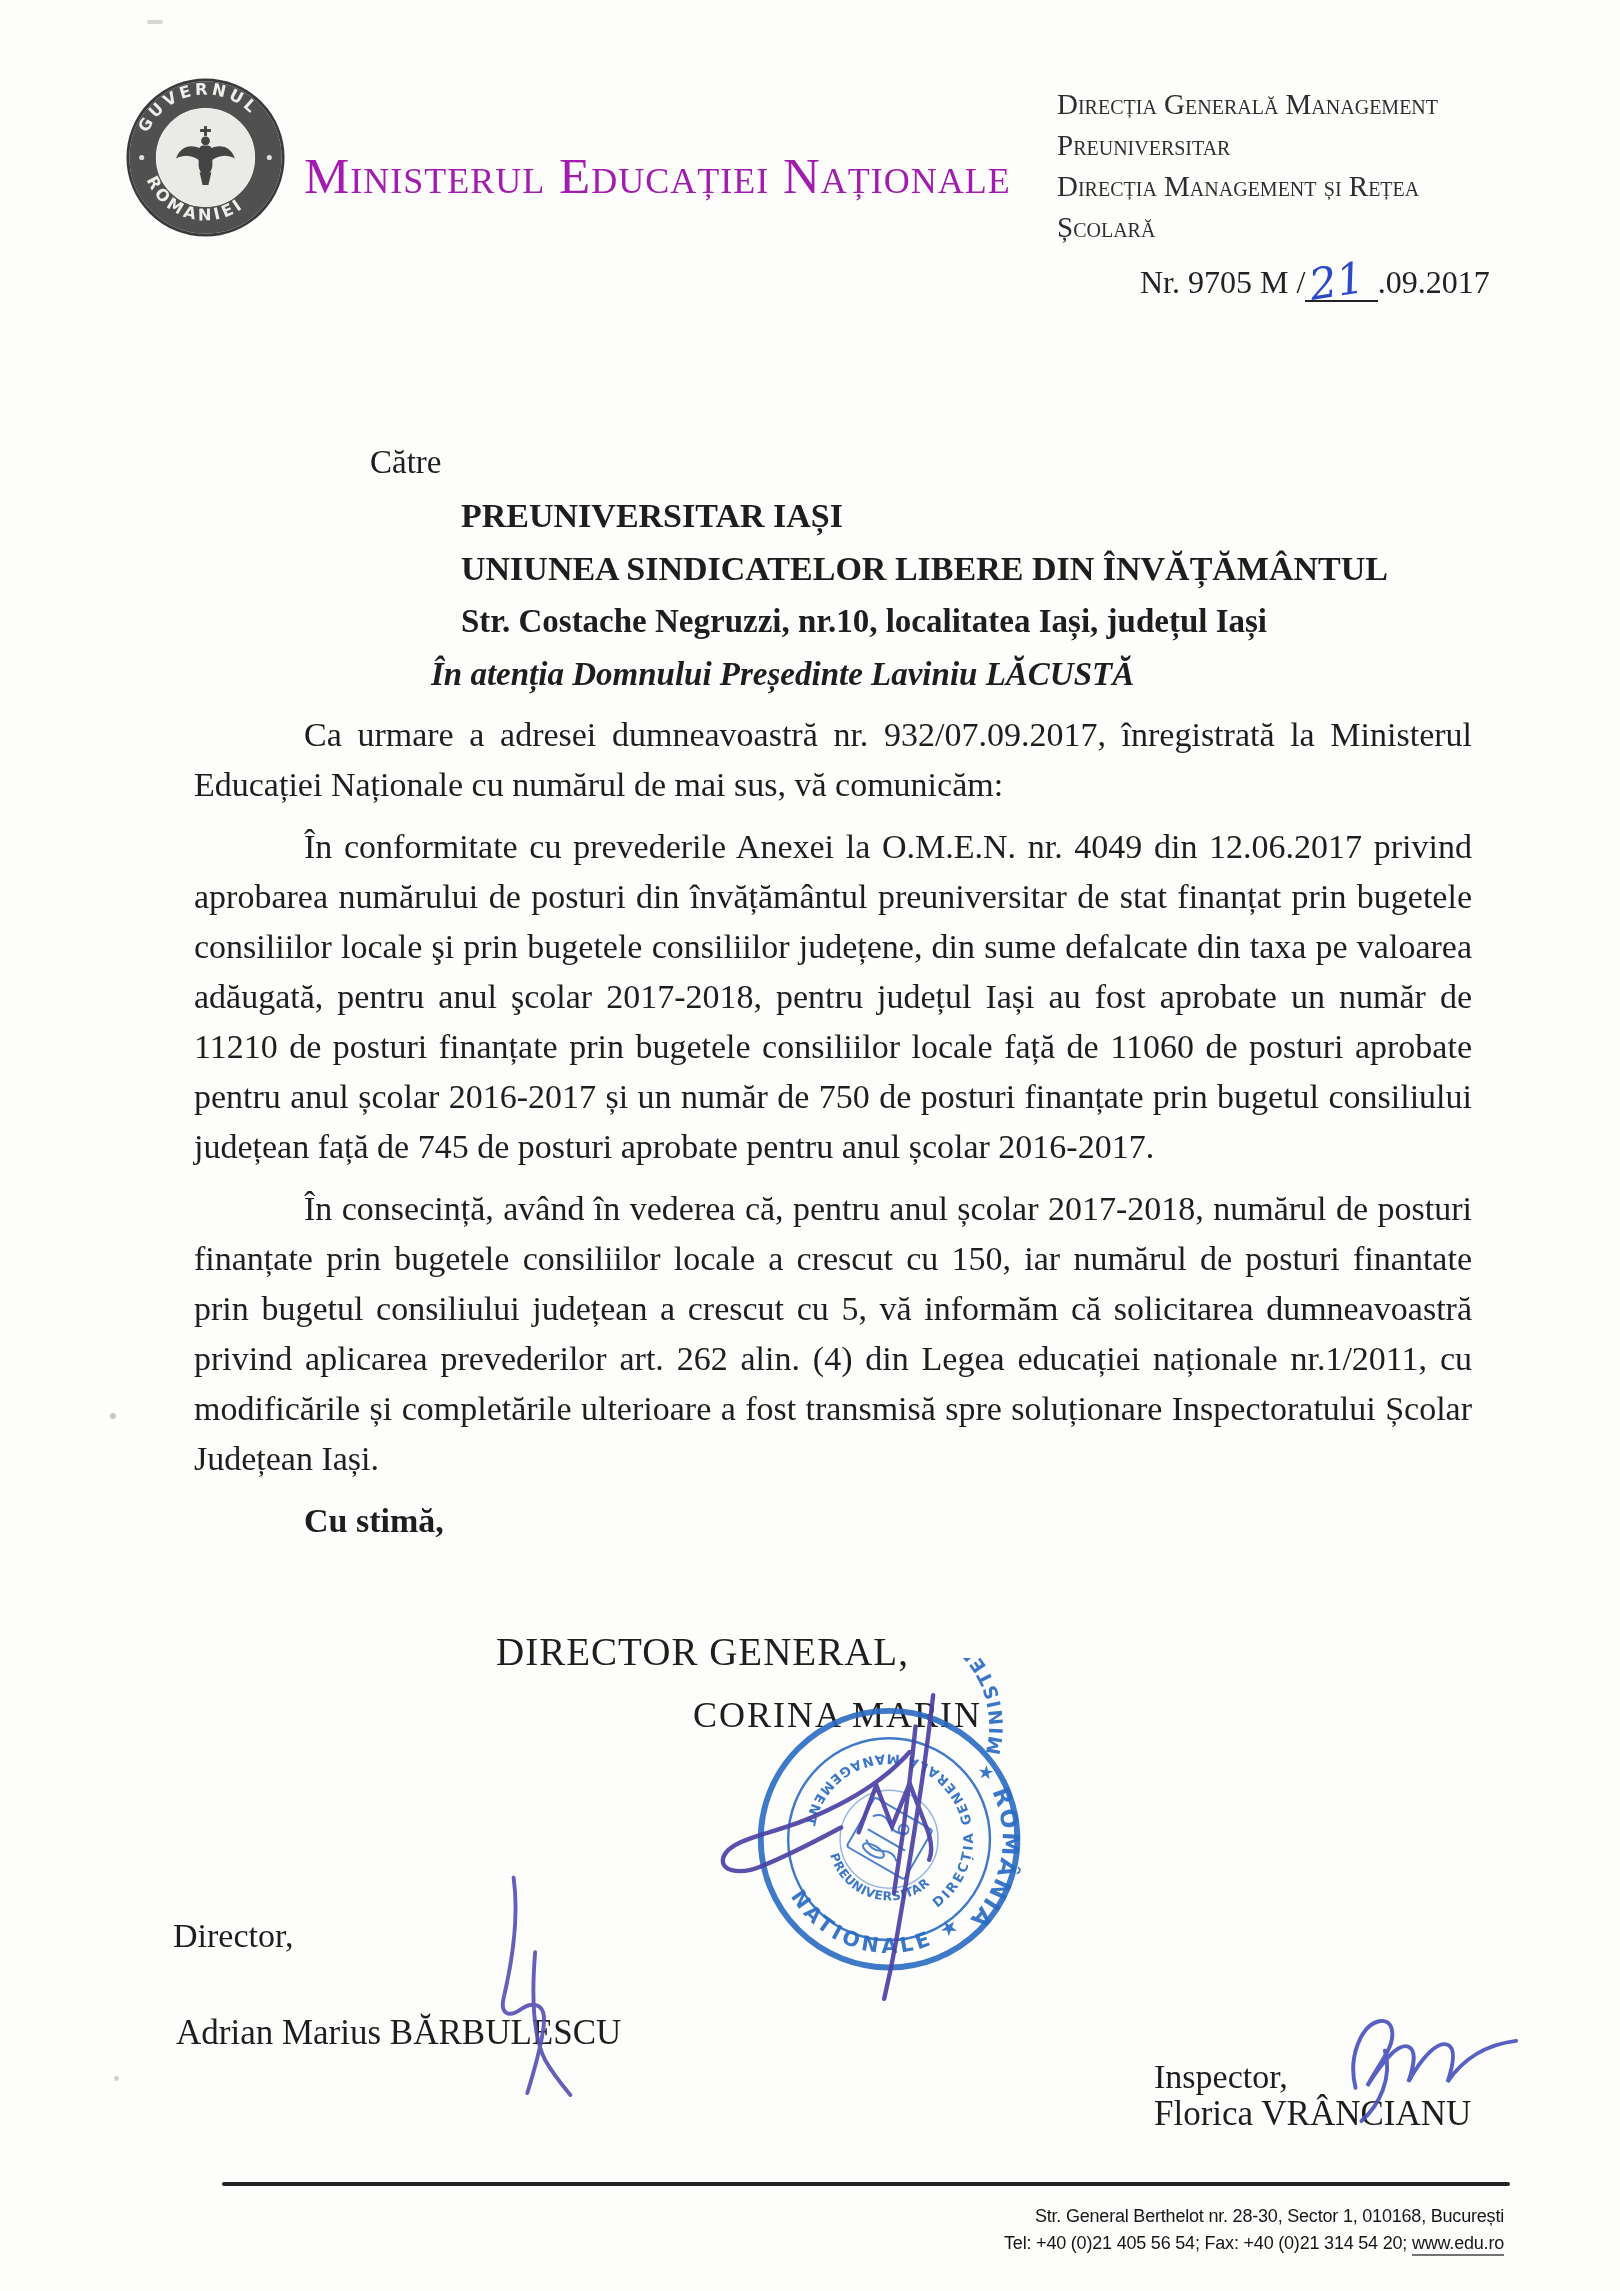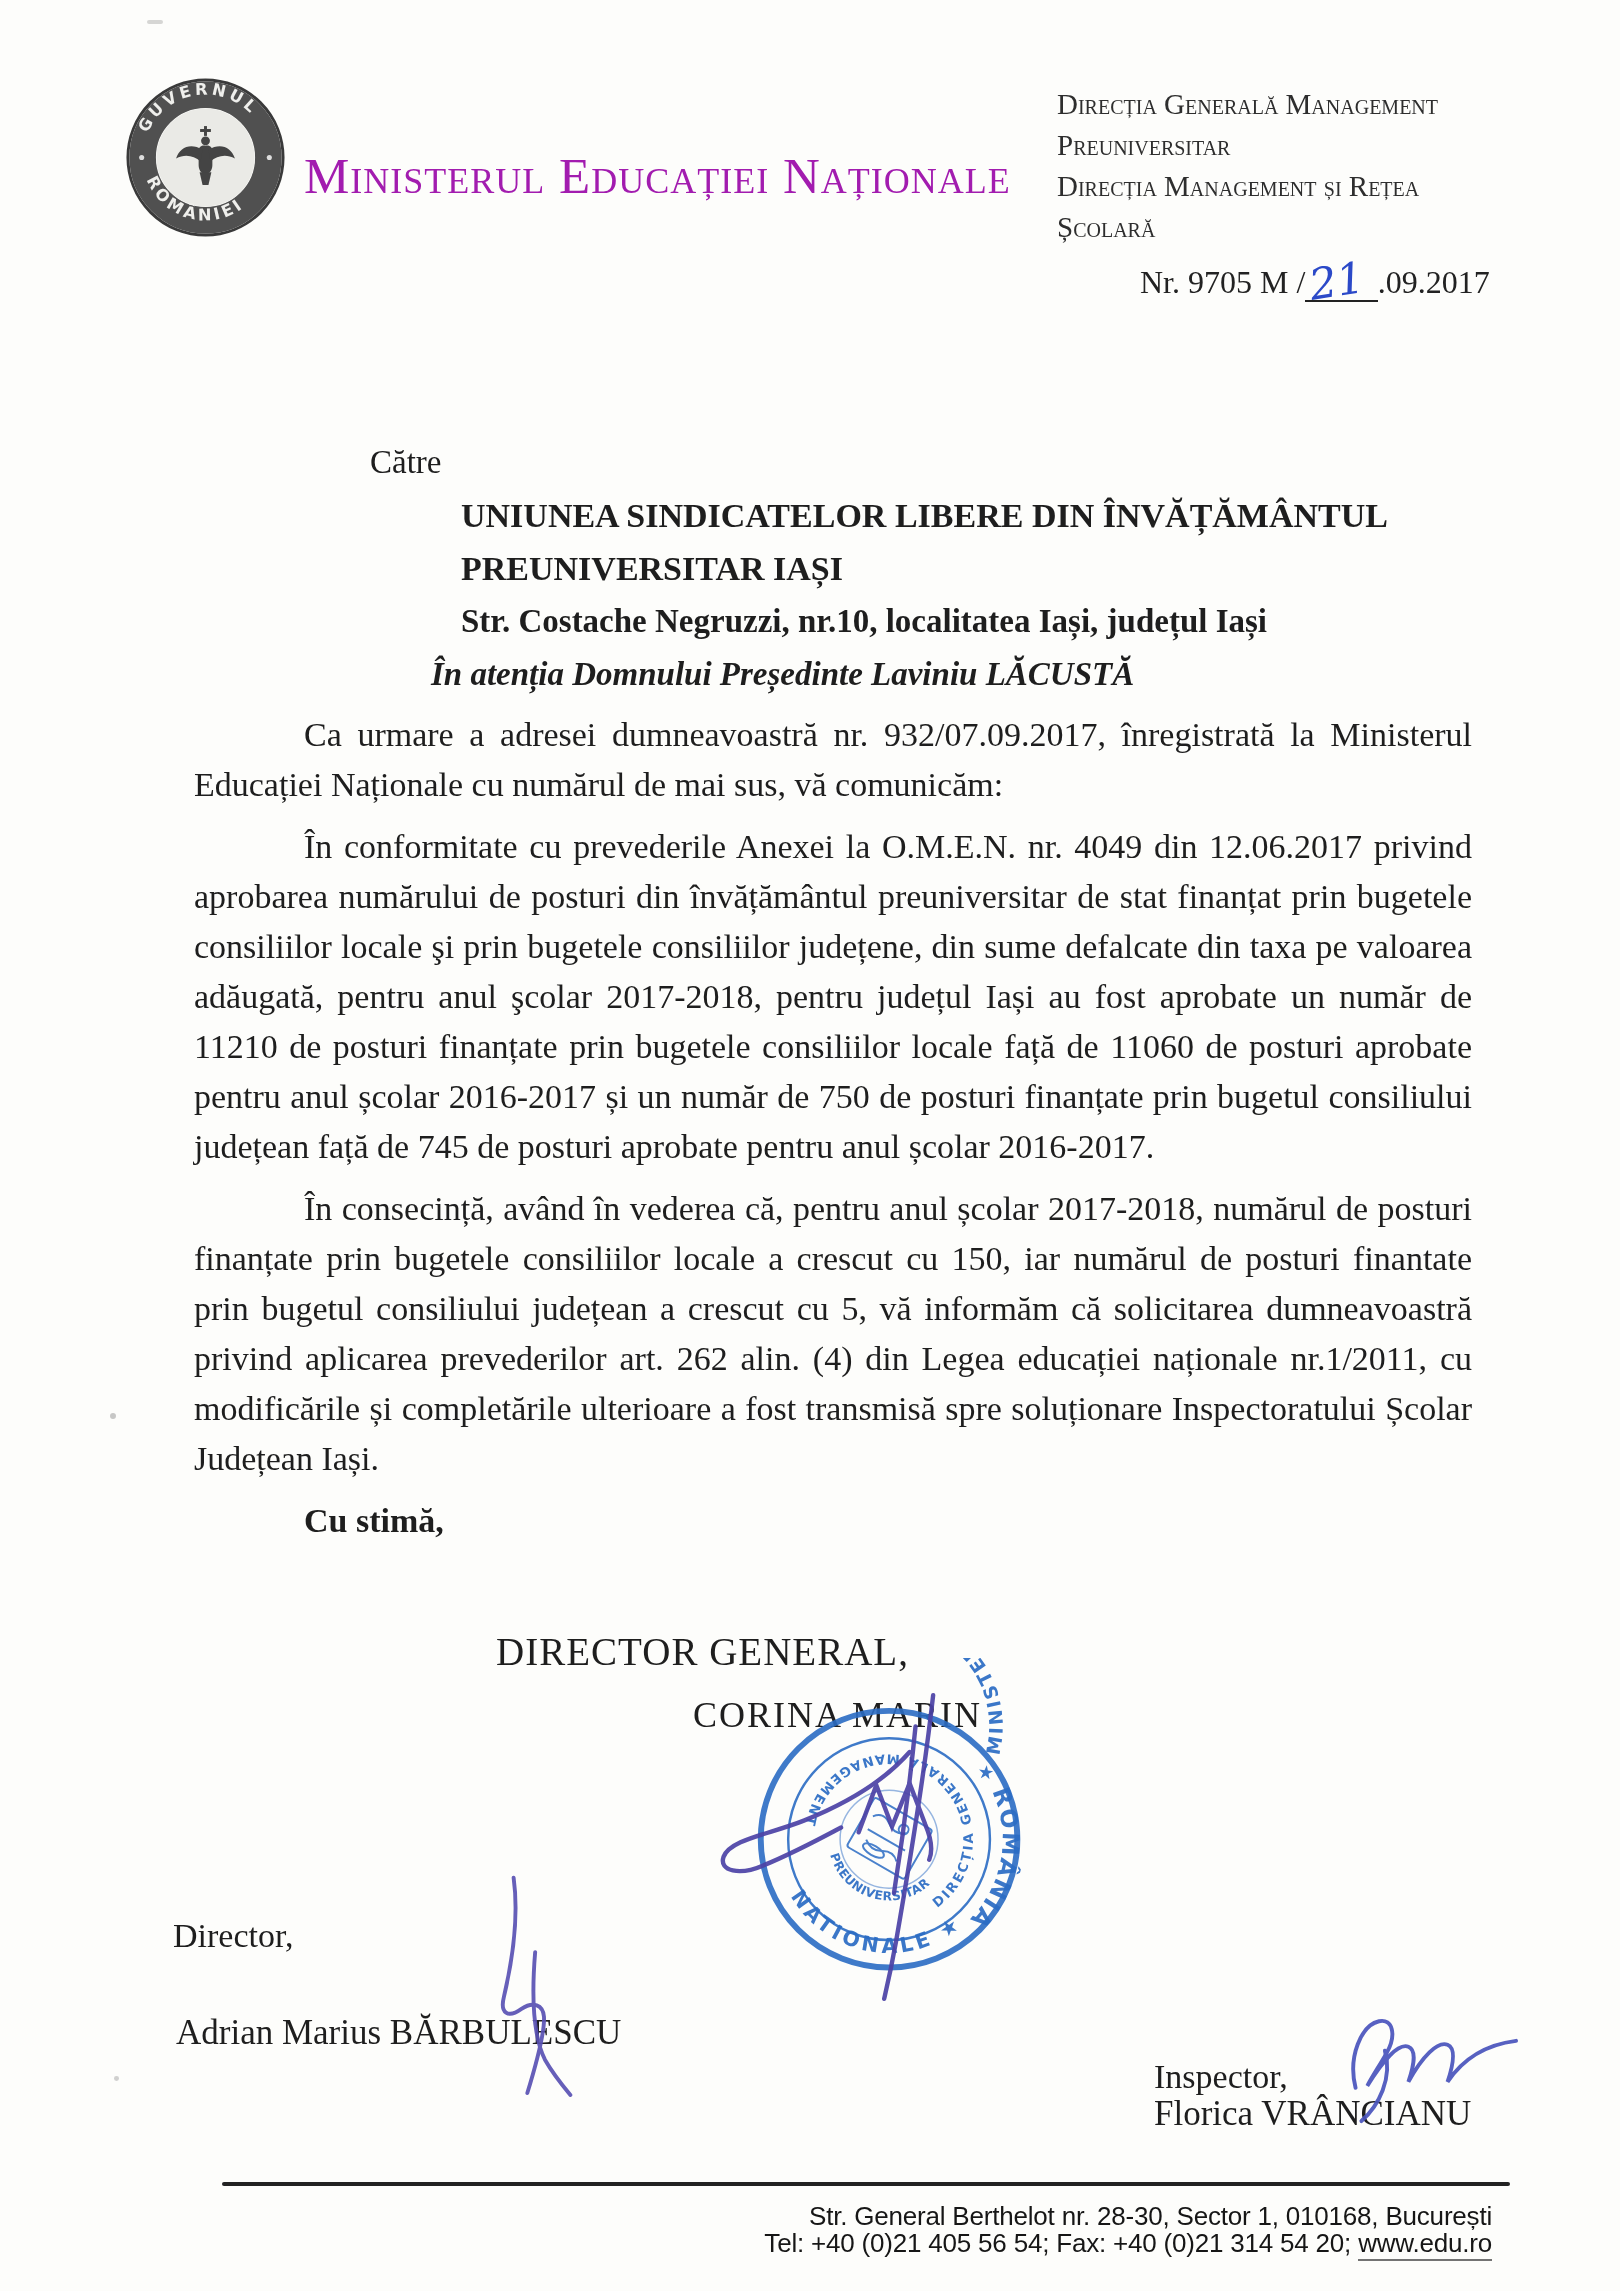--- a/index.html
+++ b/index.html
@@ -52,22 +52,22 @@
   .dir-title{left:173px; top:1917px; font-size:34px;}
   .dir-name{left:176px; top:2013px; font-size:35px;}
   .dir-sig{left:451px; top:1862px;}
   .insp-title{left:1154px; top:2058px; font-size:34px;}
   .insp-name{left:1154px; top:2094px; font-size:35px;}
   .insp-sig{left:1328px; top:1988px;}
 
   
   .footer-rule{left:222px; top:2182px; width:1288px; height:3.9px; background:#222; border-radius:2px;}
   .footer-text{
-    right:128px; top:2203px; text-align:right; font-family:"Liberation Sans", sans-serif;
-    font-size:26px; line-height:26.5px; color:#161616; letter-spacing:-0.2px;
+    right:116px; top:2203px; text-align:right; font-family:"Liberation Sans", sans-serif;
+    font-size:18px; line-height:26.5px; color:#161616; letter-spacing:-0.2px;
   }
   .footer-text .site{border-bottom:2px solid #737373; padding-bottom:1px;}
 
   
   .speck{background:#9a9a9a; border-radius:50%; opacity:.55;}
   .speck.a{left:147px; top:19.6px; width:15.7px; height:4.9px; border-radius:2.9px; opacity:.4;}
   .speck.b{left:110px; top:1413px; width:5.9px; height:5.9px;}
   .speck.c{left:114px; top:2076px; width:4.9px; height:4.9px; opacity:.45;}
 </style>
 </head>
@@ -108,22 +108,22 @@
     <div>Direcția Management și Rețea</div>
     <div>Școlară</div>
   </div>
 
   <div class="abs reg-line">
     <span>Nr. 9705 M /</span><span class="hand-wrap"><span class="hand">21</span></span><span>.09.2017</span>
   </div>
 
   <div class="abs recipient">
     <div>Către</div>
+    <div class="org">PREUNIVERSITAR IAȘI</div>
     <div class="org">UNIUNEA SINDICATELOR LIBERE DIN ÎNVĂȚĂMÂNTUL</div>
-    <div class="org">PREUNIVERSITAR IAȘI</div>
     <div class="addr">Str. Costache Negruzzi, nr.10, localitatea Iași, județul Iași</div>
     <div class="att">În atenția Domnului Președinte Laviniu LĂCUSTĂ</div>
   </div>
 
   <div class="abs letter-body">
     <p>Ca urmare a adresei dumneavoastră nr. 932/07.09.2017, înregistrată la Ministerul Educației Naționale cu numărul de mai sus, vă comunicăm:</p>
     <p>În conformitate cu prevederile Anexei la O.M.E.N. nr. 4049 din 12.06.2017 privind aprobarea numărului de posturi din învățământul preuniversitar de stat finanțat prin bugetele consiliilor locale şi prin bugetele consiliilor județene, din sume defalcate din taxa pe valoarea adăugată, pentru anul şcolar 2017-2018, pentru județul Iași au fost aprobate un număr de 11210 de posturi finanțate prin bugetele consiliilor locale față de 11060 de posturi aprobate pentru anul școlar 2016-2017 și un număr de 750 de posturi finanțate prin bugetul consiliului județean față de 745 de posturi aprobate pentru anul școlar 2016-2017.</p>
     <p>În consecință, având în vederea că, pentru anul școlar 2017-2018, numărul de posturi finanțate prin bugetele consiliilor locale a crescut cu 150, iar numărul de posturi finantate prin bugetul consiliului județean a crescut cu 5, vă informăm că solicitarea dumneavoastră privind aplicarea prevederilor art. 262 alin. (4) din Legea educației naționale nr.1/2011, cu modificările și completările ulterioare a fost transmisă spre soluționare Inspectoratului Școlar Județean Iași.</p>
     <p class="closing">Cu stimă,</p>
   </div>

